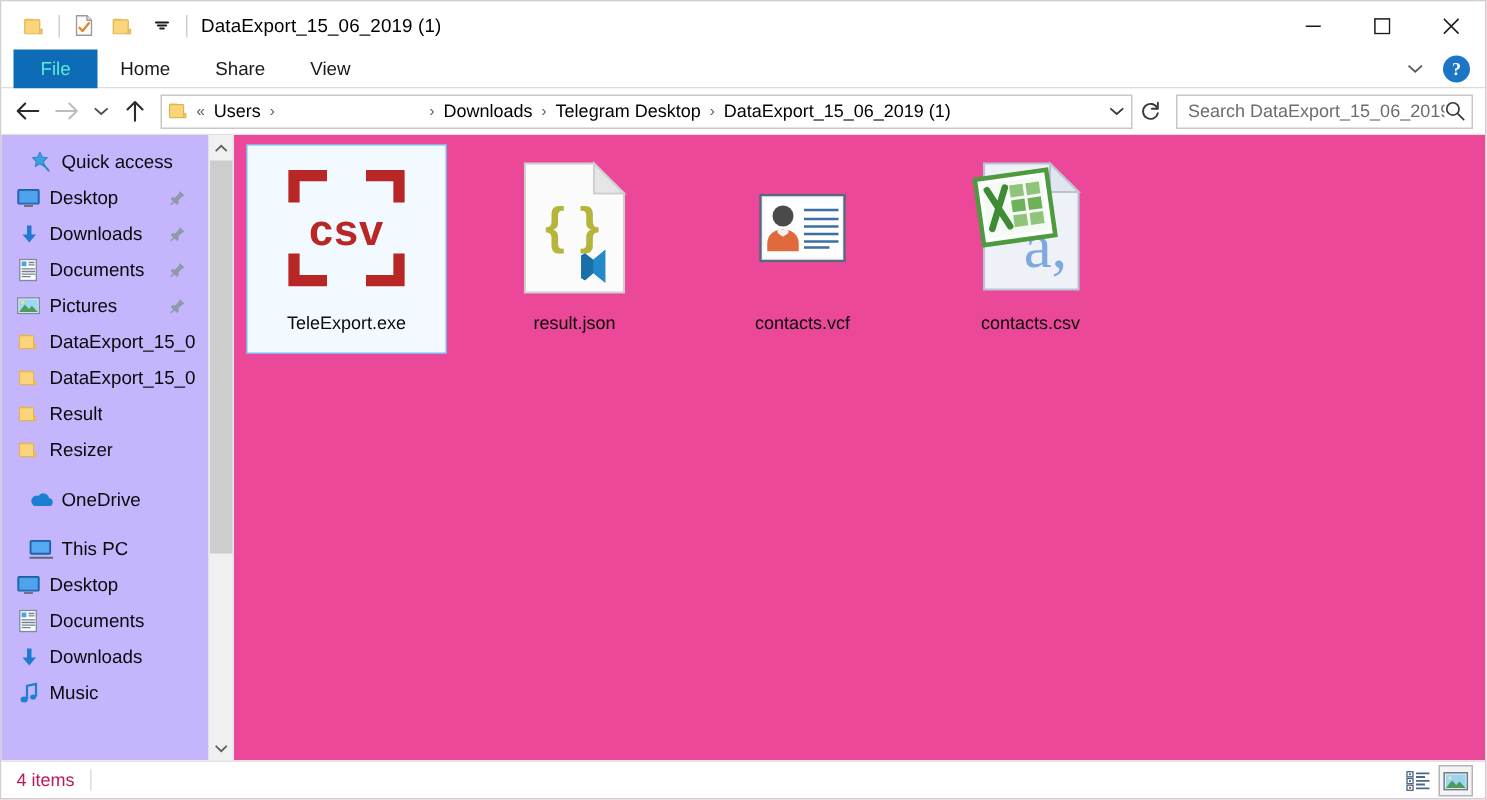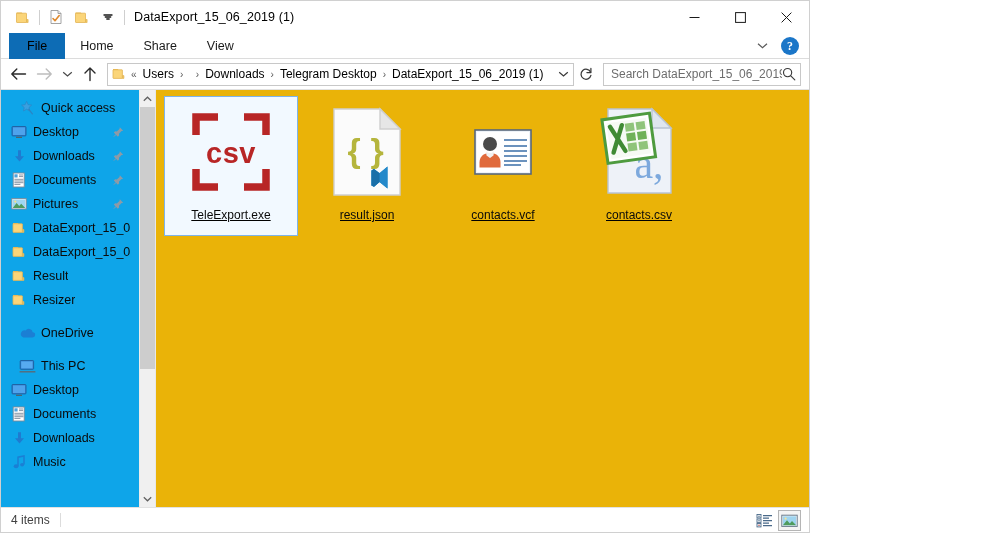--- a/index.html
+++ b/index.html
@@ -5,21 +5,21 @@
   * { box-sizing: border-box; margin: 0; padding: 0; }
   html, body {
     width: 991px; height: 533px;
     background: #ffffff;
     font-family: "Liberation Sans", sans-serif;
     overflow: hidden;
     -webkit-font-smoothing: antialiased;
   }
   #window {
     position: relative;
-    width: 810px; height: 533px;
+    width: 991px; height: 533px;
     background: #ffffff;
     border: 1px solid #d0d0d0;
     display: flex; flex-direction: column;
   }
 
   
   #titlebar {
     height: 32px; flex: 0 0 32px;
     background: #ffffff;
     display: flex; align-items: center;
@@ -55,21 +55,21 @@
     position: relative;
     border-bottom: 1px solid #dcdcdc;
   }
   .tab {
     padding: 0 15px;
     display: flex; align-items: center;
     font-size: 12.5px; color: #1a1a1a;
     height: 26px;
   }
   .tab.file {
-    background: #0d6cb5; color: #000000;
+    background: #0d6cb5; color: #5eead4;
     padding: 12px 18px;
     margin-left: 8px;
   }
   #ribbon-right {
     position: absolute; right: 4px; top: 0;
     height: 26px; display: flex; align-items: center; gap: 8px;
     padding-right: 6px;
   }
   .chev-btn {
     width: 22px; height: 22px;
@@ -147,21 +147,21 @@
 
   
   #body {
     flex: 1 1 auto; display: flex; min-height: 0;
     border-top: 1px solid #e2e2e2;
   }
 
   
   #navpane {
     width: 155px; flex: 0 0 155px;
-    background: #0ea5e9;
+    background: #c4b5fd;
     position: relative;
     display: flex;
     border-right: 1px solid #e8e8e8;
   }
   #navlist {
     flex: 1 1 auto;
     padding-top: 6px;
     overflow: hidden;
   }
   .nav-item {
@@ -203,28 +203,27 @@
   #sb-track { flex: 1 1 auto; position: relative; background: #f0f0f0; }
   #sb-thumb {
     position: absolute; left: 0; right: 0;
     top: 0px; height: 262px;
     background: #cdcdcd;
   }
 
   
   #content {
     flex: 1 1 auto;
-    background: #eab308;
+    background: #ec4899;
     padding: 6px 0 0 8px;
     display: flex; flex-wrap: wrap;
     align-content: flex-start;
-    gap: 0;
+    gap: 16px;
     overflow: hidden;
     position: relative;
-    text-decoration: underline;
   }
   .tile {
     width: 134px; height: 140px;
     display: flex; flex-direction: column;
     align-items: center;
     border: 1px solid transparent;
     padding-top: 7px;
     margin-right: 2px;
   }
   .tile.selected {
@@ -246,21 +245,21 @@
   
   #statusbar {
     height: 25px; flex: 0 0 25px;
     border-top: 1px solid #e2e2e2;
     background: #ffffff;
     display: flex; align-items: center;
     padding: 0 6px 0 10px;
     position: relative;
   }
   #status-count {
-    font-size: 12px; color: #404040;
+    font-size: 12px; color: #be185d;
   }
   #status-sep {
     width: 1px; height: 14px; background: #dcdcdc; margin-left: 10px;
   }
   #viewbtns {
     position: absolute; right: 8px; top: 0; height: 25px;
     display: flex; align-items: center; gap: 2px;
   }
   .viewbtn {
     width: 23px; height: 21px;

